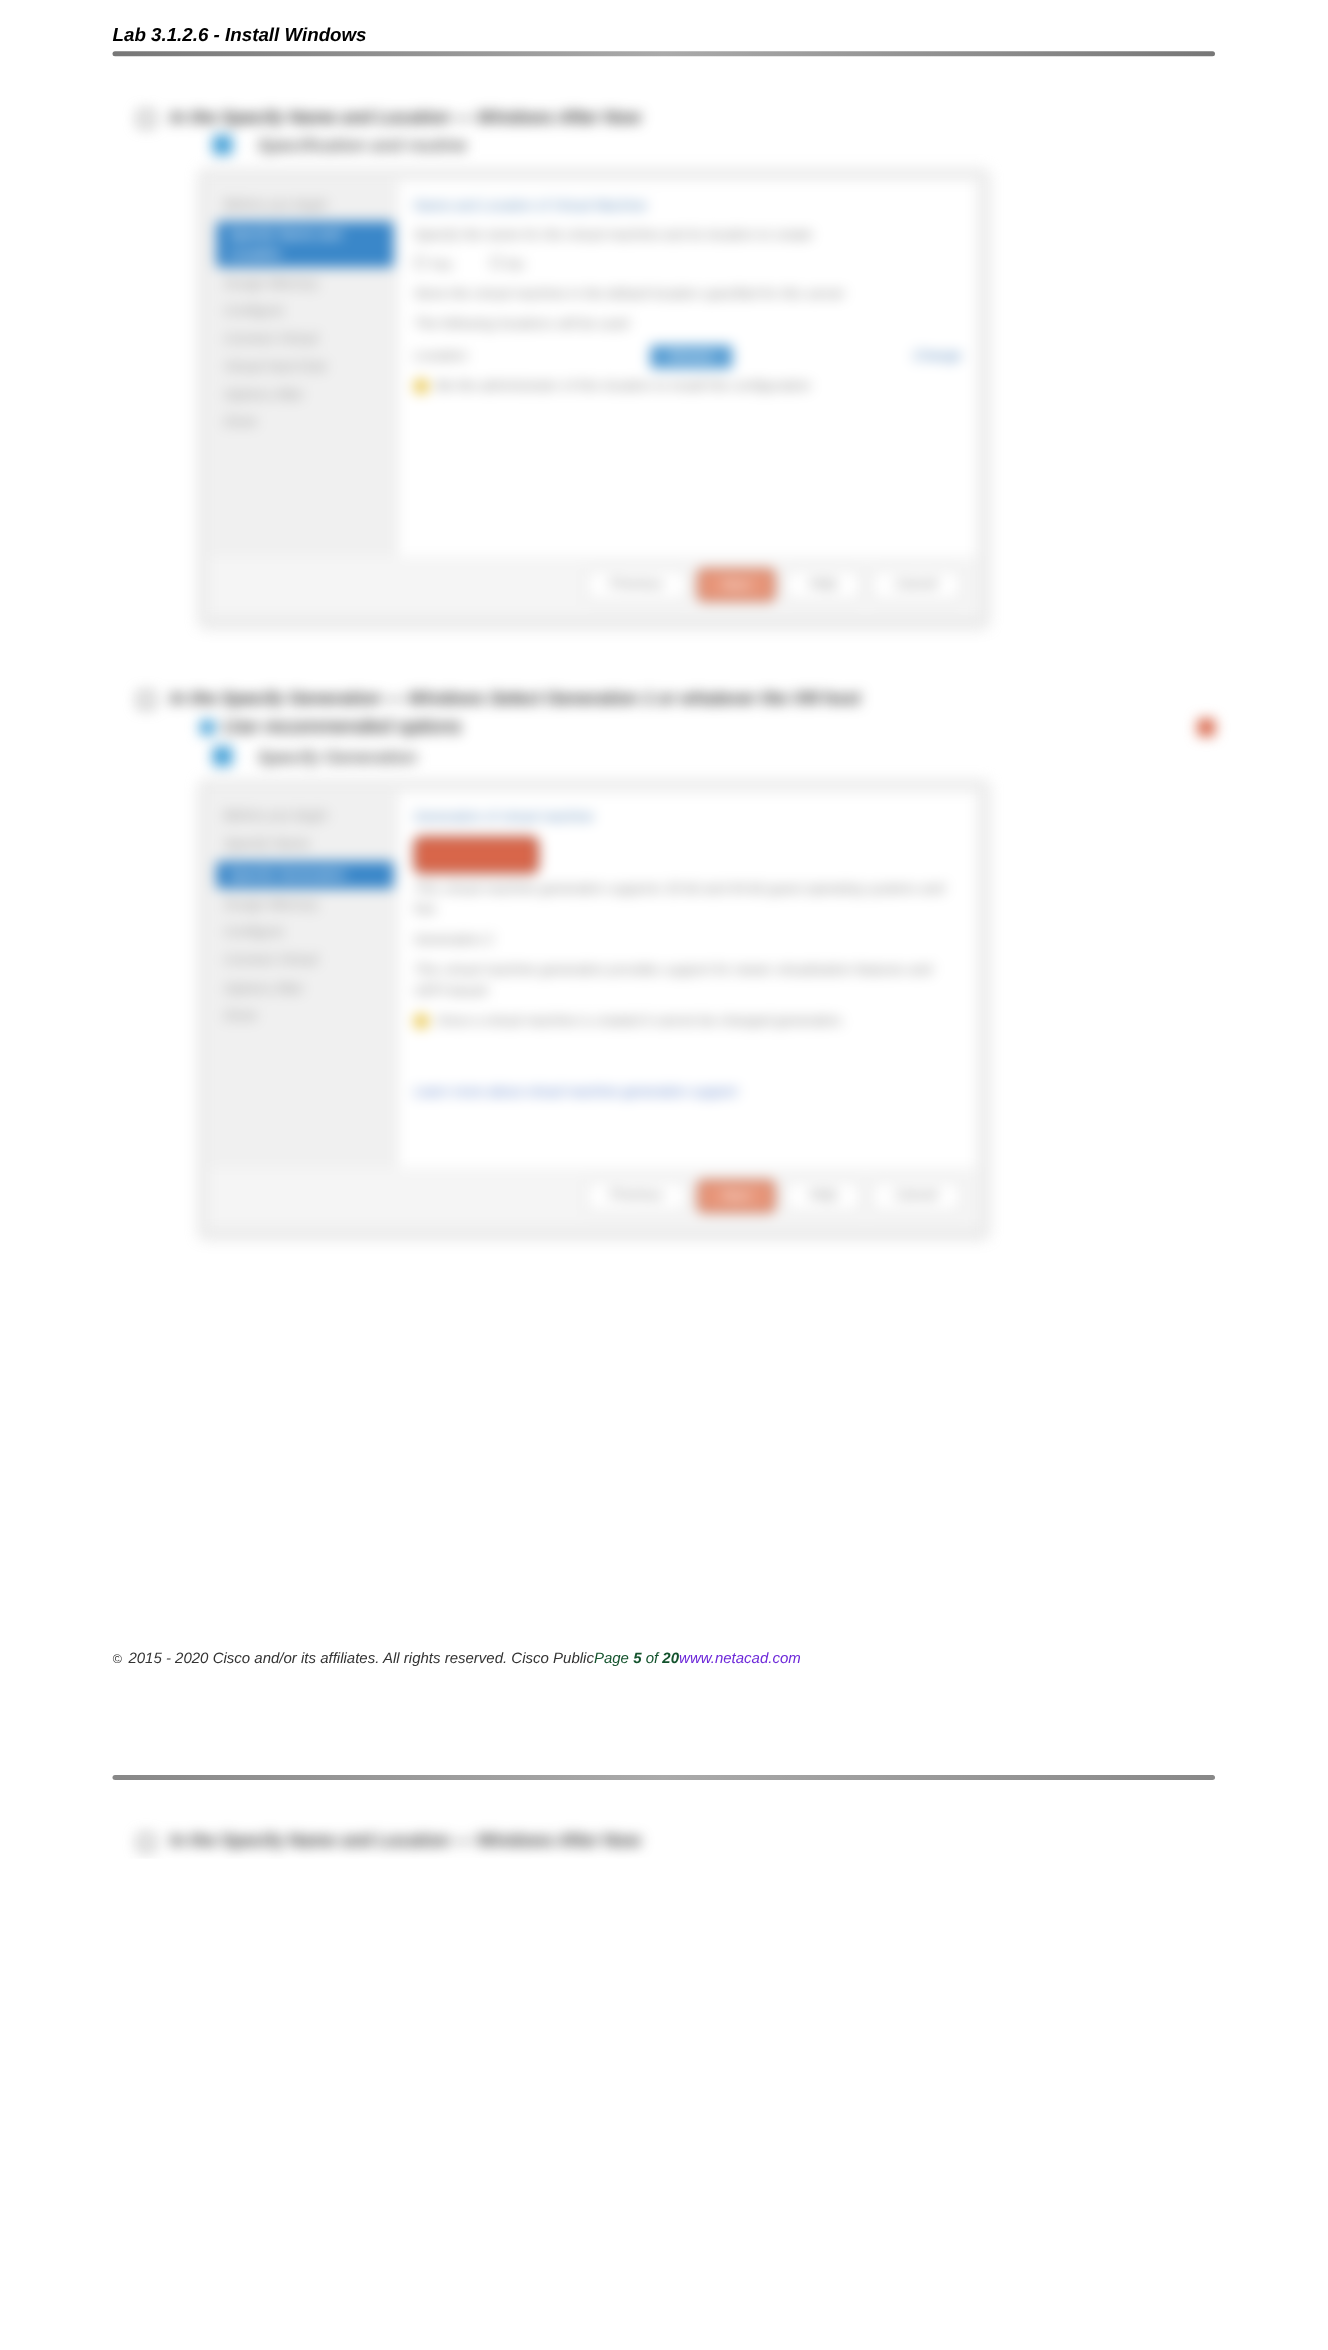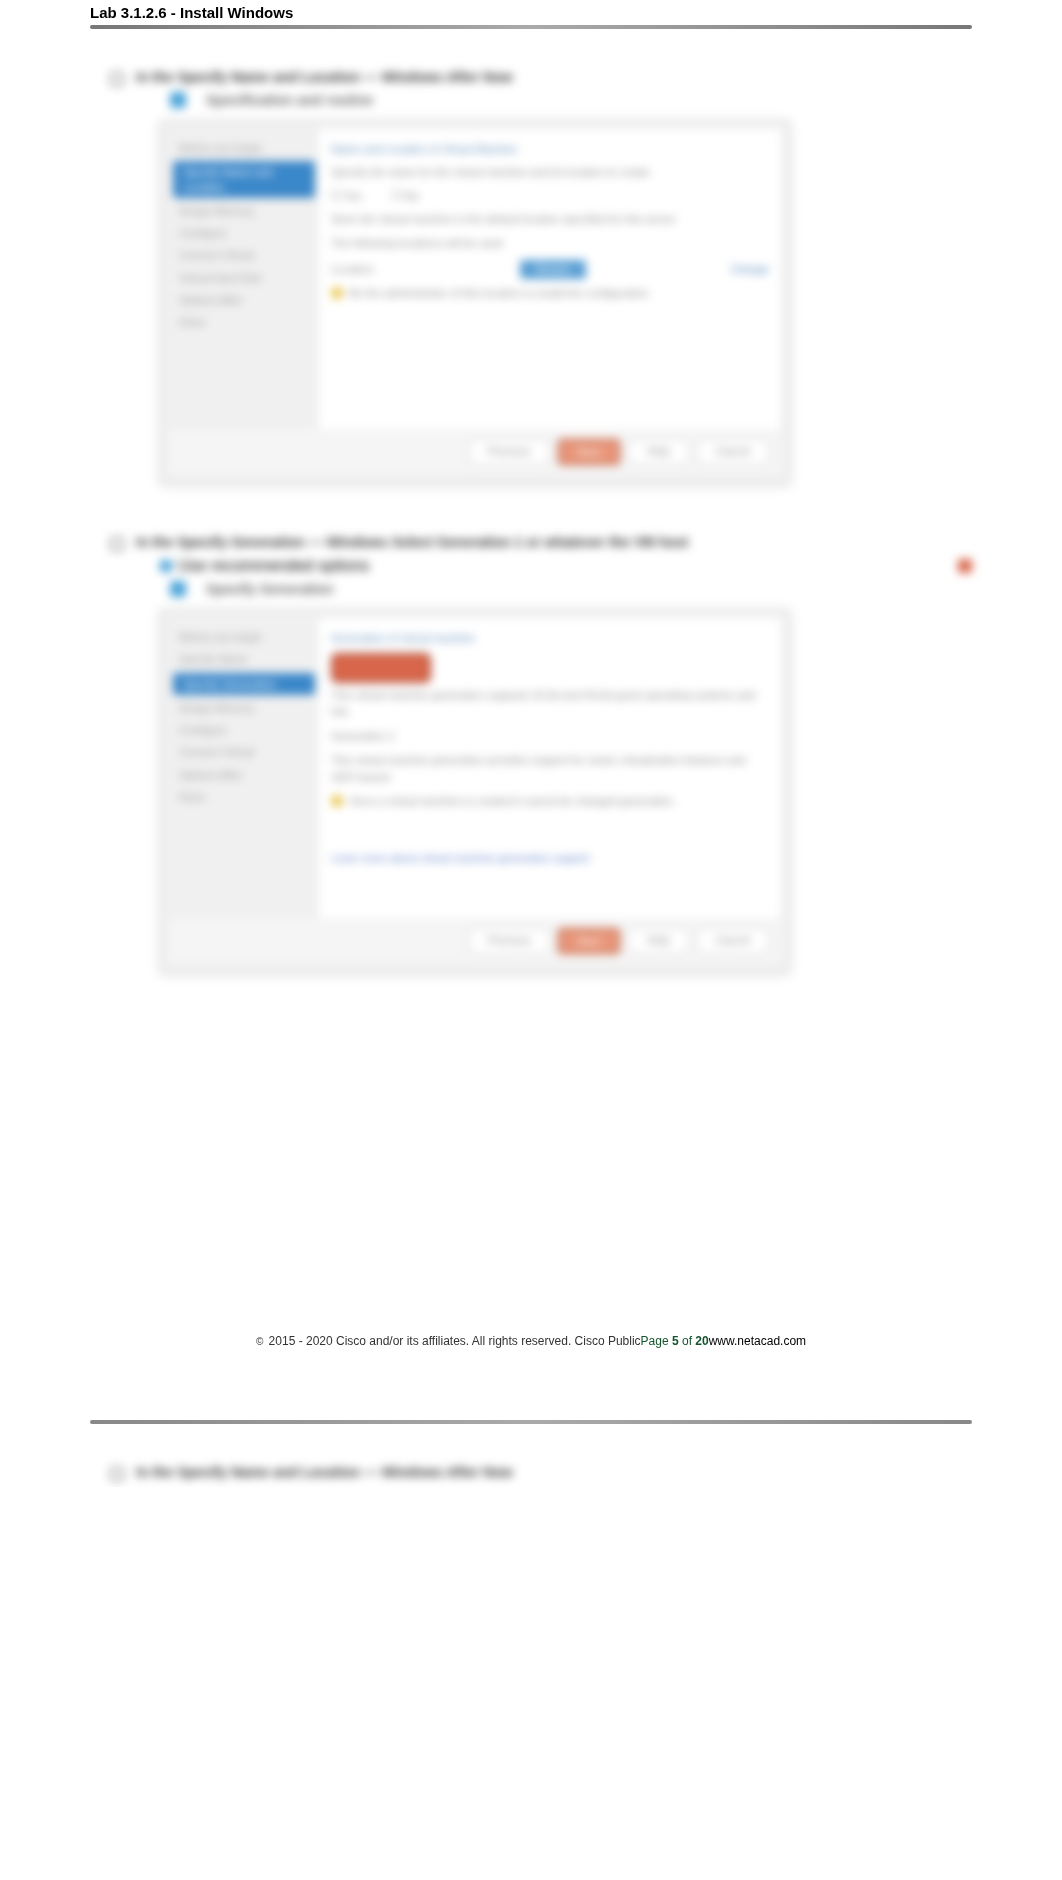--- a/index.html
+++ b/index.html
@@ -7,23 +7,24 @@
       padding: 0;
       box-sizing: border-box;
     }
     body {
       font-family: Arial, sans-serif;
       background: #ffffff;
       width: 1062px;
       margin: 0 auto;
     }
     .page {
-      padding: 0 90px;
+      padding: 16px 90px;
       min-height: 1400px;
       position: relative;
+      font-style: italic;
     }
     .header-title {
       font-size: 15px;
       font-weight: bold;
       padding: 4px 0;
       color: #000;
     }
     .header-divider {
       height: 4px;
       background: linear-gradient(to right, #777, #aaa, #777);
@@ -206,35 +207,35 @@
       border-radius: 3px;
       margin-left: auto;
     }
     .link-line {
       color: #5a7fc8;
       font-size: 11px;
       margin-top: 40px;
     }
     .page-footer {
       position: absolute;
-      bottom: 52px;
+      bottom: 67px;
       left: 90px;
       right: 90px;
       display: flex;
-      justify-content: center;
+      justify-content: flex-start;
       align-items: center;
       font-size: 12px;
       color: #333;
     }
     .copyright-sym {
       font-size: 10px;
       margin-right: 2px;
     }
     .footer-link {
-      color: #000000;
+      color: #6d28d9;
       text-decoration: none;
     }
     .page-num {
       color: #14532d;
     }
     .bold {
       font-weight: bold;
     }
     .page2 {
       padding: 0 90px;

